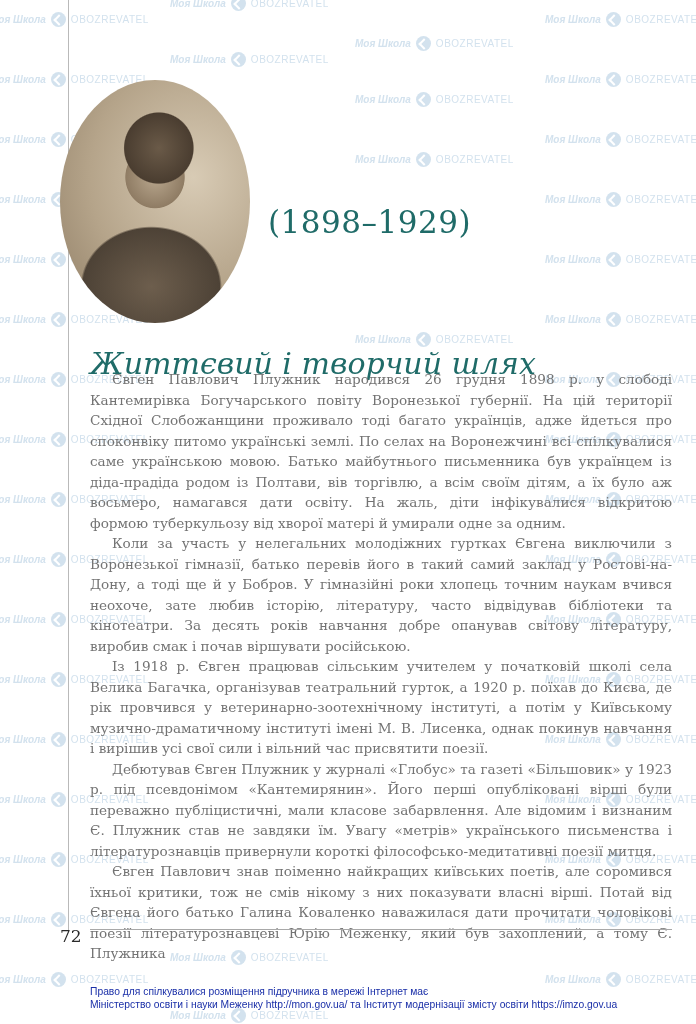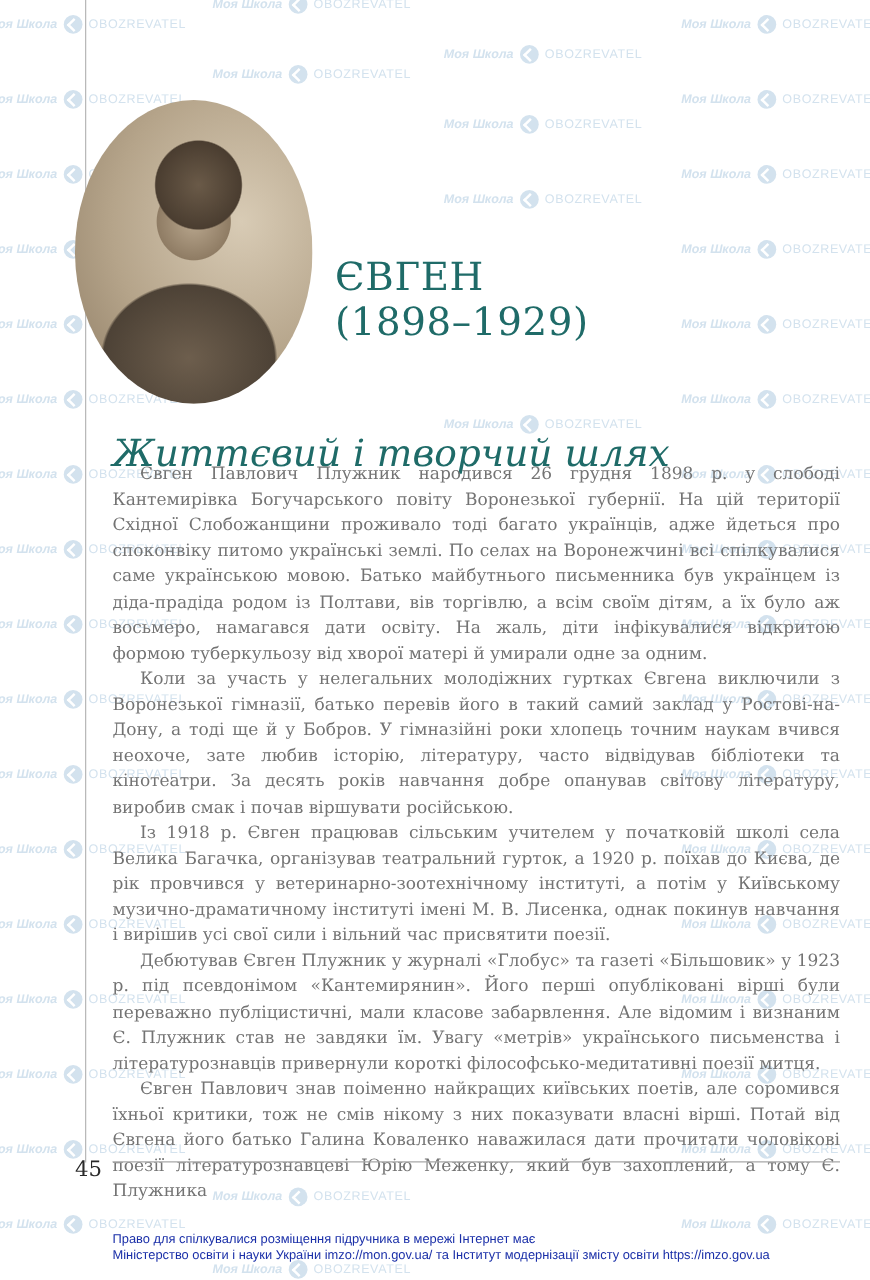--- a/index.html
+++ b/index.html
@@ -287,35 +287,34 @@
       <span class="wm-logo"></span>
       <span class="wm-brand">OBOZREVATEL</span>
     </div>
 </div>
 
 <div class="margin-line"></div>
 
 <div class="portrait" aria-label="portrait-photo"></div>
 
 <div class="title-block">
-  <div>ЄВГЕН</div>
   <div>(1898–1929)</div>
 </div>
 
 <div class="section-heading">Життєвий і творчий шлях</div>
 
 <div class="body-text">
   <p>Євген Павлович Плужник народився 26 грудня 1898 р. у слободі Кантемирівка Богучарського повіту Воронезької губернії. На цій території Східної Слобожанщини проживало тоді багато українців, адже йдеться про споконвіку питомо українські землі. По селах на Воронежчині всі спілкувалися саме українською мовою. Батько майбутнього письменника був українцем із діда-прадіда родом із Полтави, вів торгівлю, а всім своїм дітям, а їх було аж восьмеро, намагався дати освіту. На жаль, діти інфікувалися відкритою формою туберкульозу від хворої матері й умирали одне за одним.</p>
   <p>Коли за участь у нелегальних молодіжних гуртках Євгена виключили з Воронезької гімназії, батько перевів його в такий самий заклад у Ростові-на-Дону, а тоді ще й у Бобров. У гімназійні роки хлопець точним наукам вчився неохоче, зате любив історію, літературу, часто відвідував бібліотеки та кінотеатри. За десять років навчання добре опанував світову літературу, виробив смак і почав віршувати російською.</p>
   <p>Із 1918 р. Євген працював сільським учителем у початковій школі села Велика Багачка, організував театральний гурток, а 1920 р. поїхав до Києва, де рік провчився у ветеринарно-зоотехнічному інституті, а потім у Київському музично-драматичному інституті імені М. В. Лисенка, однак покинув навчання і вирішив усі свої сили і вільний час присвятити поезії.</p>
   <p>Дебютував Євген Плужник у журналі «Глобус» та газеті «Більшовик» у 1923 р. під псевдонімом «Кантемирянин». Його перші опубліковані вірші були переважно публіцистичні, мали класове забарвлення. Але відомим і визнаним Є. Плужник став не завдяки їм. Увагу «метрів» українського письменства і літературознавців привернули короткі філософсько-медитативні поезії митця.</p>
   <p>Євген Павлович знав поіменно найкращих київських поетів, але соромився їхньої критики, тож не смів нікому з них показувати власні вірші. Потай від Євгена його батько Галина Коваленко наважилася дати прочитати чоловікові поезії літературознавцеві Юрію Меженку, який був захоплений, а тому Є. Плужника</p>
 </div>
 
 <div class="footer-rule"></div>
 <div class="footer">
-  <span class="page-number">45</span>
+  <span class="page-number">72</span>
 </div>
 
 <div class="license">
   <div>Право для спілкувалися розміщення підручника в мережі Інтернет має</div>
-  <div>Міністерство освіти і науки України imzo://mon.gov.ua/ та Інститут модернізації змісту освіти https://imzo.gov.ua</div>
+  <div>Міністерство освіти і науки Меженку http://mon.gov.ua/ та Інститут модернізації змісту освіти https://imzo.gov.ua</div>
 </div>
 
 </body></html>

